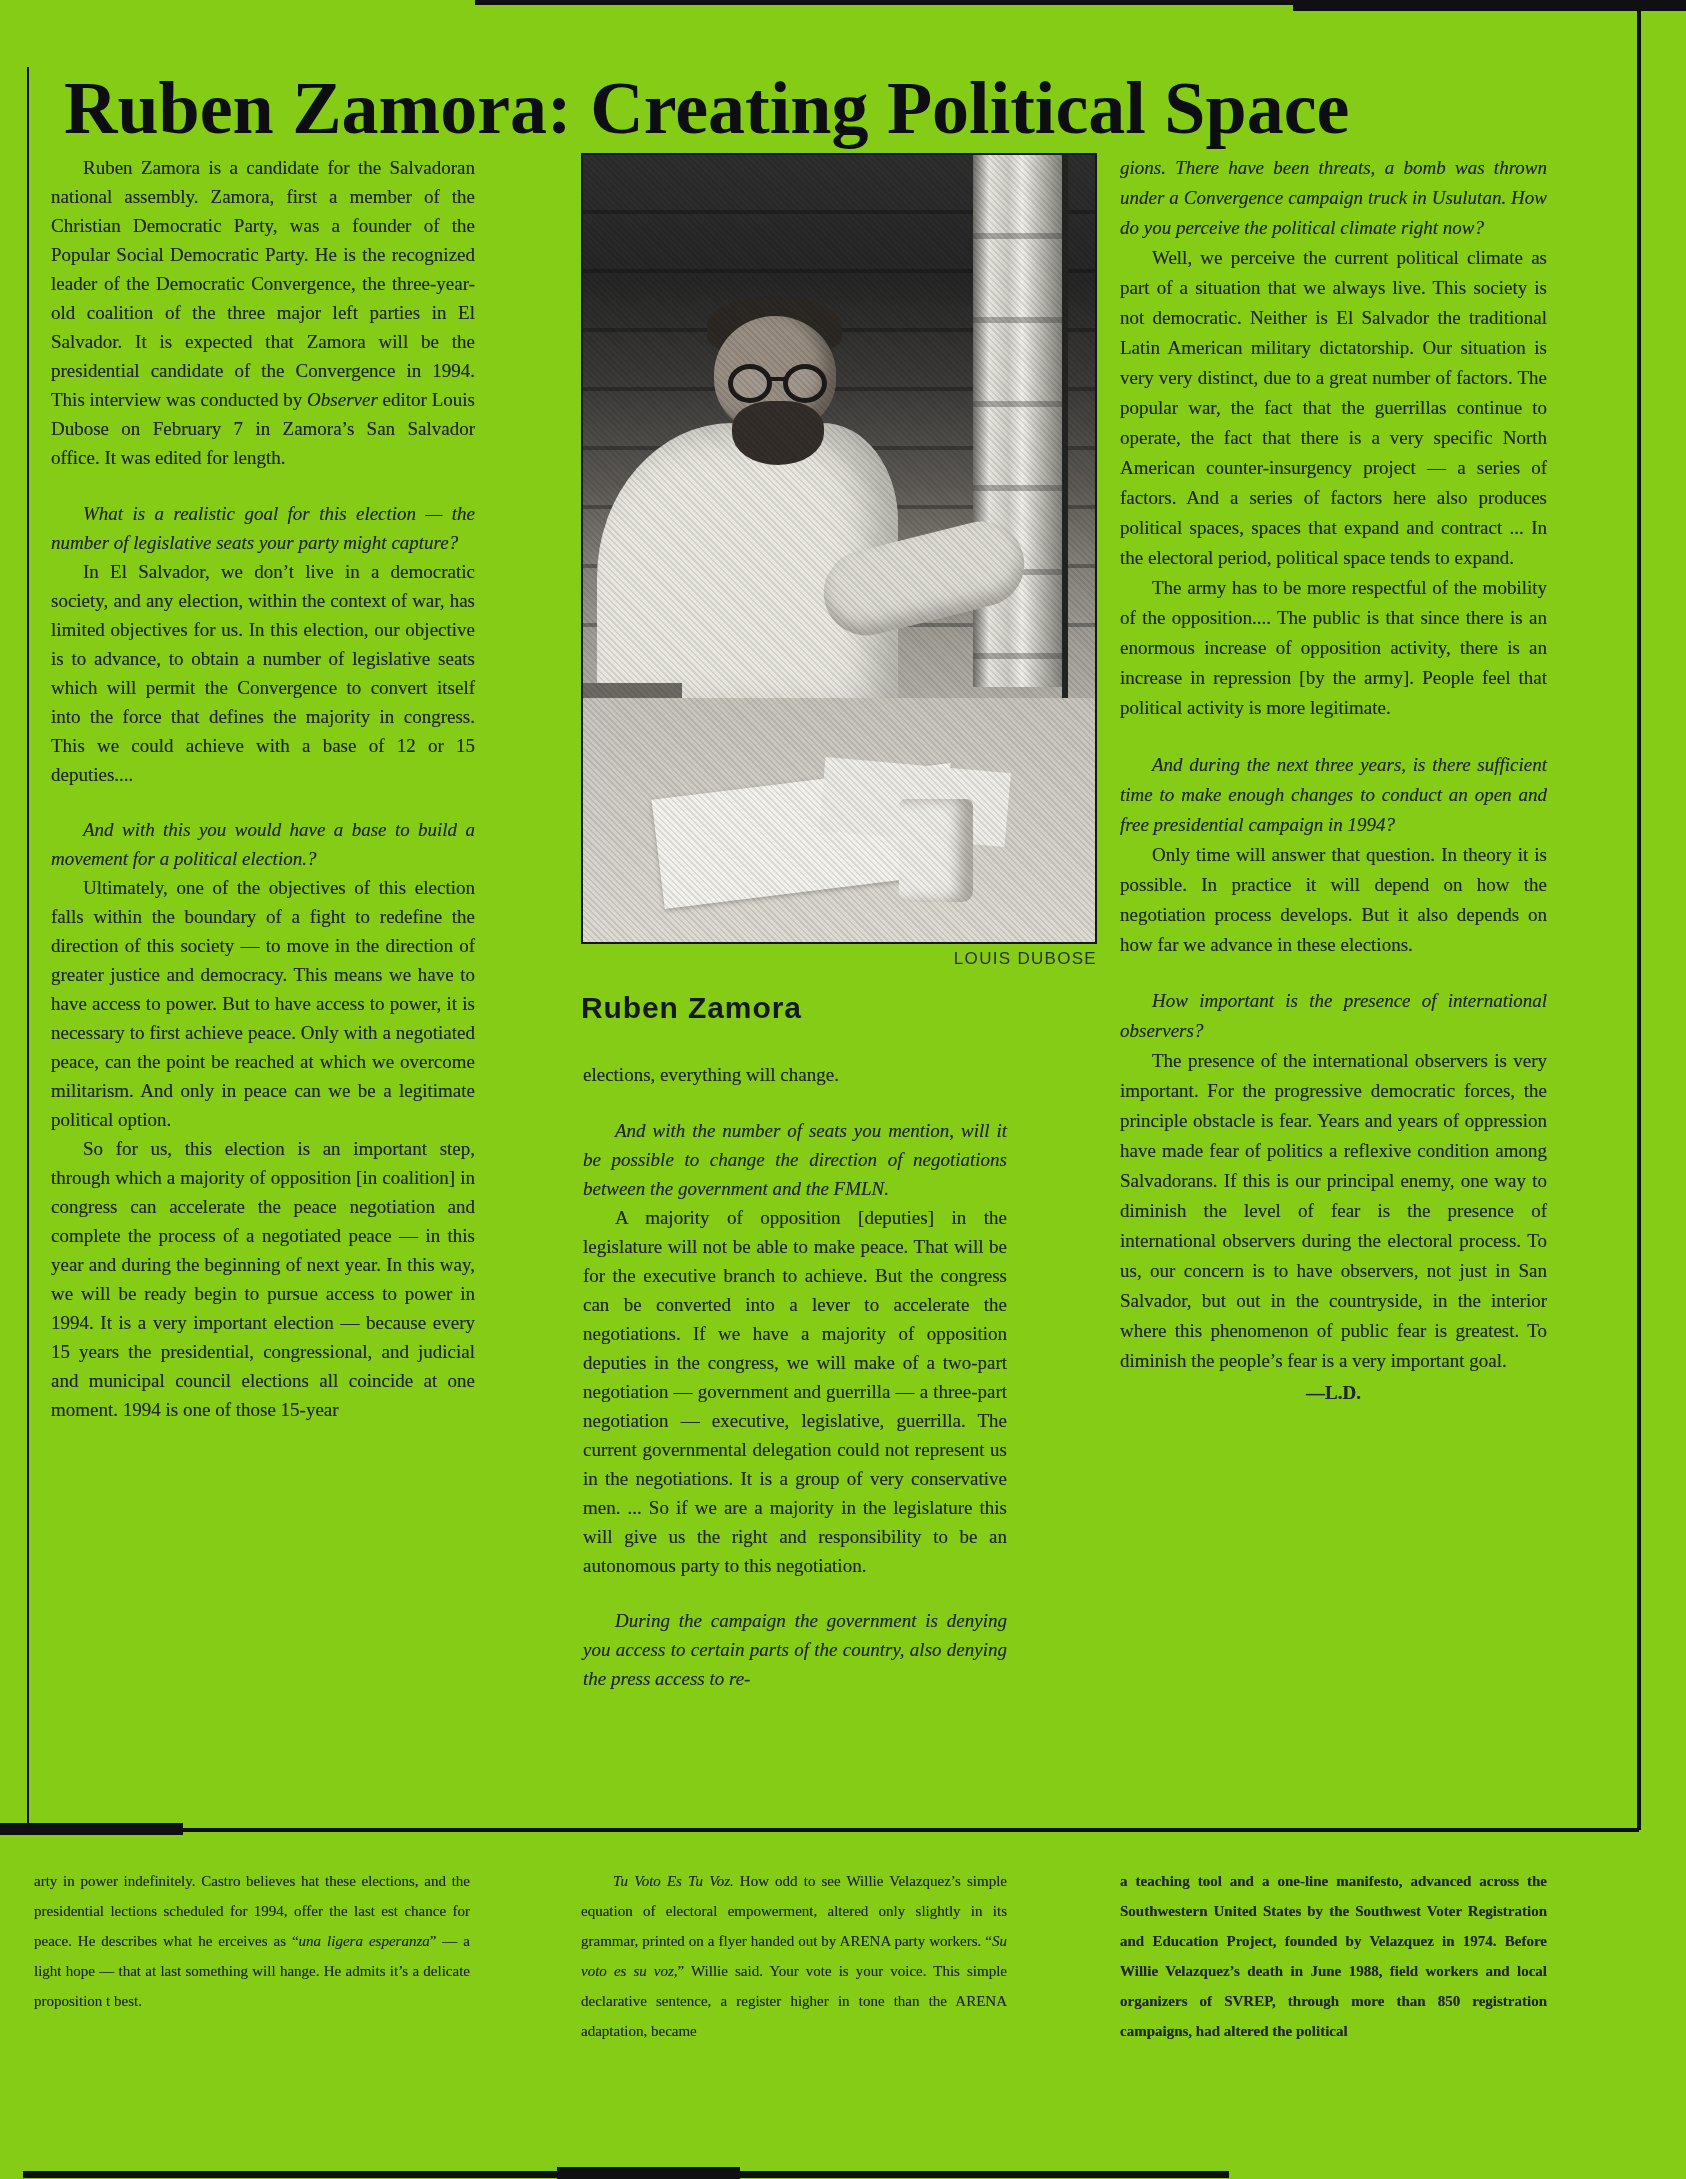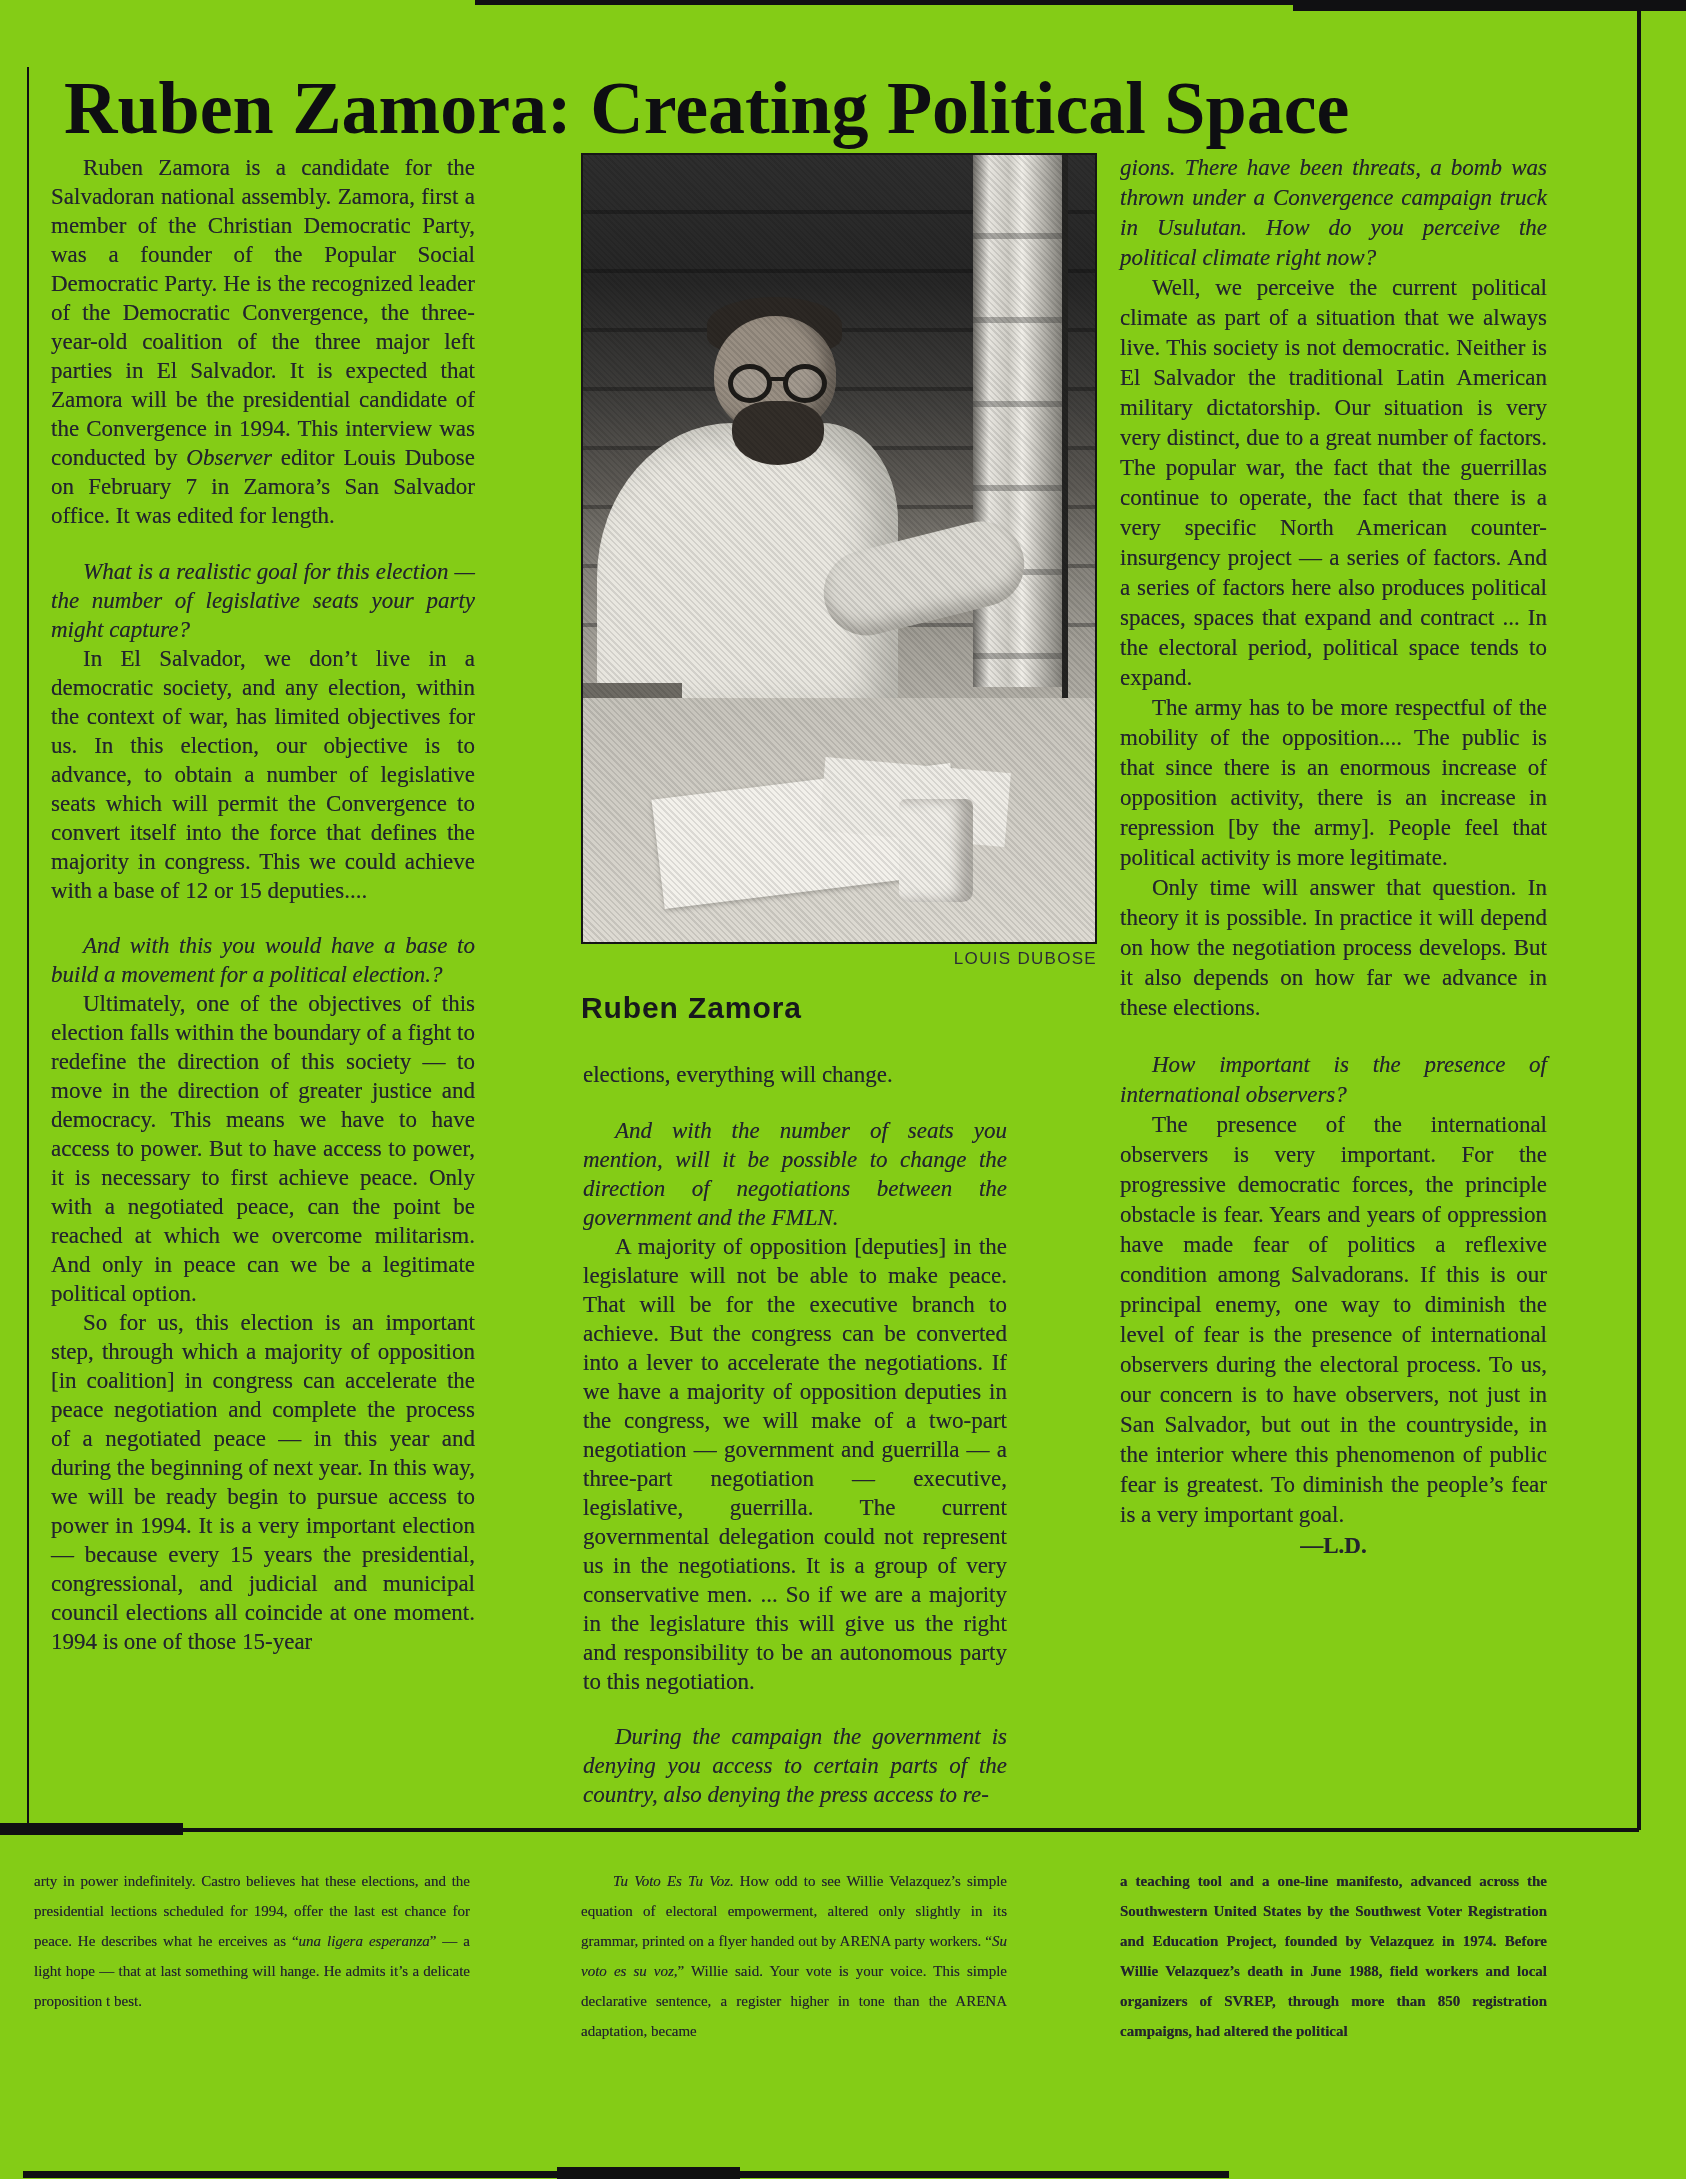--- a/index.html
+++ b/index.html
@@ -2,21 +2,21 @@
 <html style="font-size:14px"><head>
 <meta charset="utf-8">
 <style>
   html,body{margin:0;padding:0;background:#e8e8e6;}
   #page{position:relative;width:1686px;height:2179px;background:#84cc16;overflow:hidden;
         font-family:"Liberation Serif",serif;color:#23242e;}
   .artifact{position:absolute;background:#101012;}
   #headline{position:absolute;left:64px;top:66px;width:1587px;
             font-family:"Liberation Serif",serif;font-weight:bold;font-size:74px;
             letter-spacing:0px;color:#0e0e12;white-space:nowrap;}
-  .col{position:absolute;font-size:23px;line-height:29px;text-align:justify;
+  .col{position:absolute;font-size:19px;line-height:29px;text-align:justify;
        text-shadow:0 0 0.4px rgba(35,36,46,.55);}
   .col p{margin:0;text-indent:32px;}
   .col p.cont{text-indent:0;}
   .col p.q{font-style:italic;margin-top:26.6px;}
   .col p.contq{font-style:italic;text-indent:0;}
   .col p.sig{text-indent:0;text-align:center;font-weight:bold;margin-top:1.8px;}
   #col1{left:51px;top:153px;width:424px;}
   #col2-text{left:583px;top:1060px;width:424px;}
   #col3{left:1120px;top:153px;width:427px;line-height:30px;}
   #photo{position:absolute;left:581px;top:153px;width:516px;height:791px;
@@ -120,20 +120,21 @@
   <div id="col2-text" class="col">
       <p class="cont">elections, everything will change.</p>
       <p class="q">And with the number of seats you mention, will it be possible to change the direction of negotiations between the government and the FMLN.</p>
       <p class="a">A majority of opposition [deputies] in the legislature will not be able to make peace. That will be for the executive branch to achieve. But the congress can be converted into a lever to accelerate the negotiations. If we have a majority of opposition deputies in the congress, we will make of a two-part negotiation — government and guerrilla — a three-part negotiation — executive, legislative, guerrilla. The current governmental delegation could not represent us in the negotiations. It is a group of very conservative men. ... So if we are a majority in the legislature this will give us the right and responsibility to be an autonomous party to this negotiation.</p>
       <p class="q">During the campaign the government is denying you access to certain parts of the country, also denying the press access to re-</p>
     </div>
   <div id="col3" class="col">
       <p class="contq">gions. There have been threats, a bomb was thrown under a Convergence campaign truck in Usulutan. How do you perceive the political climate right now?</p>
       <p class="a">Well, we perceive the current political climate as part of a situation that we always live. This society is not democratic. Neither is El Salvador the traditional Latin American military dictatorship. Our situation is very very distinct, due to a great number of factors. The popular war, the fact that the guerrillas continue to operate, the fact that there is a very specific North American counter-insurgency project — a series of factors. And a series of factors here also produces political spaces, spaces that expand and contract ... In the electoral period, political space tends to expand.</p>
       <p class="a">The army has to be more respectful of the mobility of the opposition.... The public is that since there is an enormous increase of opposition activity, there is an increase in repression [by the army]. People feel that political activity is more legitimate.</p>
+      <p class="q">And during the next three years, is there sufficient time to make enough changes to conduct an open and free presidential campaign in 1994?</p>
       <p class="a">Only time will answer that question. In theory it is possible. In practice it will depend on how the negotiation process develops. But it also depends on how far we advance in these elections.</p>
       <p class="q">How important is the presence of international observers?</p>
       <p class="a">The presence of the international observers is very important. For the progressive democratic forces, the principle obstacle is fear. Years and years of oppression have made fear of politics a reflexive condition among Salvadorans. If this is our principal enemy, one way to diminish the level of fear is the presence of international observers during the electoral process. To us, our concern is to have observers, not just in San Salvador, but out in the countryside, in the interior where this phenomenon of public fear is greatest. To diminish the people’s fear is a very important goal.</p>
       <p class="sig">—L.D.</p>
     </div>
 
   <div id="fcol1" class="footer-col">
       <p class="cont">arty in power indefinitely. Castro believes hat these elections, and the presidential lections scheduled for 1994, offer the last est chance for peace. He describes what he erceives as “<i>una ligera esperanza</i>” — a light hope — that at last something will hange. He admits it’s a delicate proposition t best.</p>
     </div>
   <div id="fcol2" class="footer-col">

